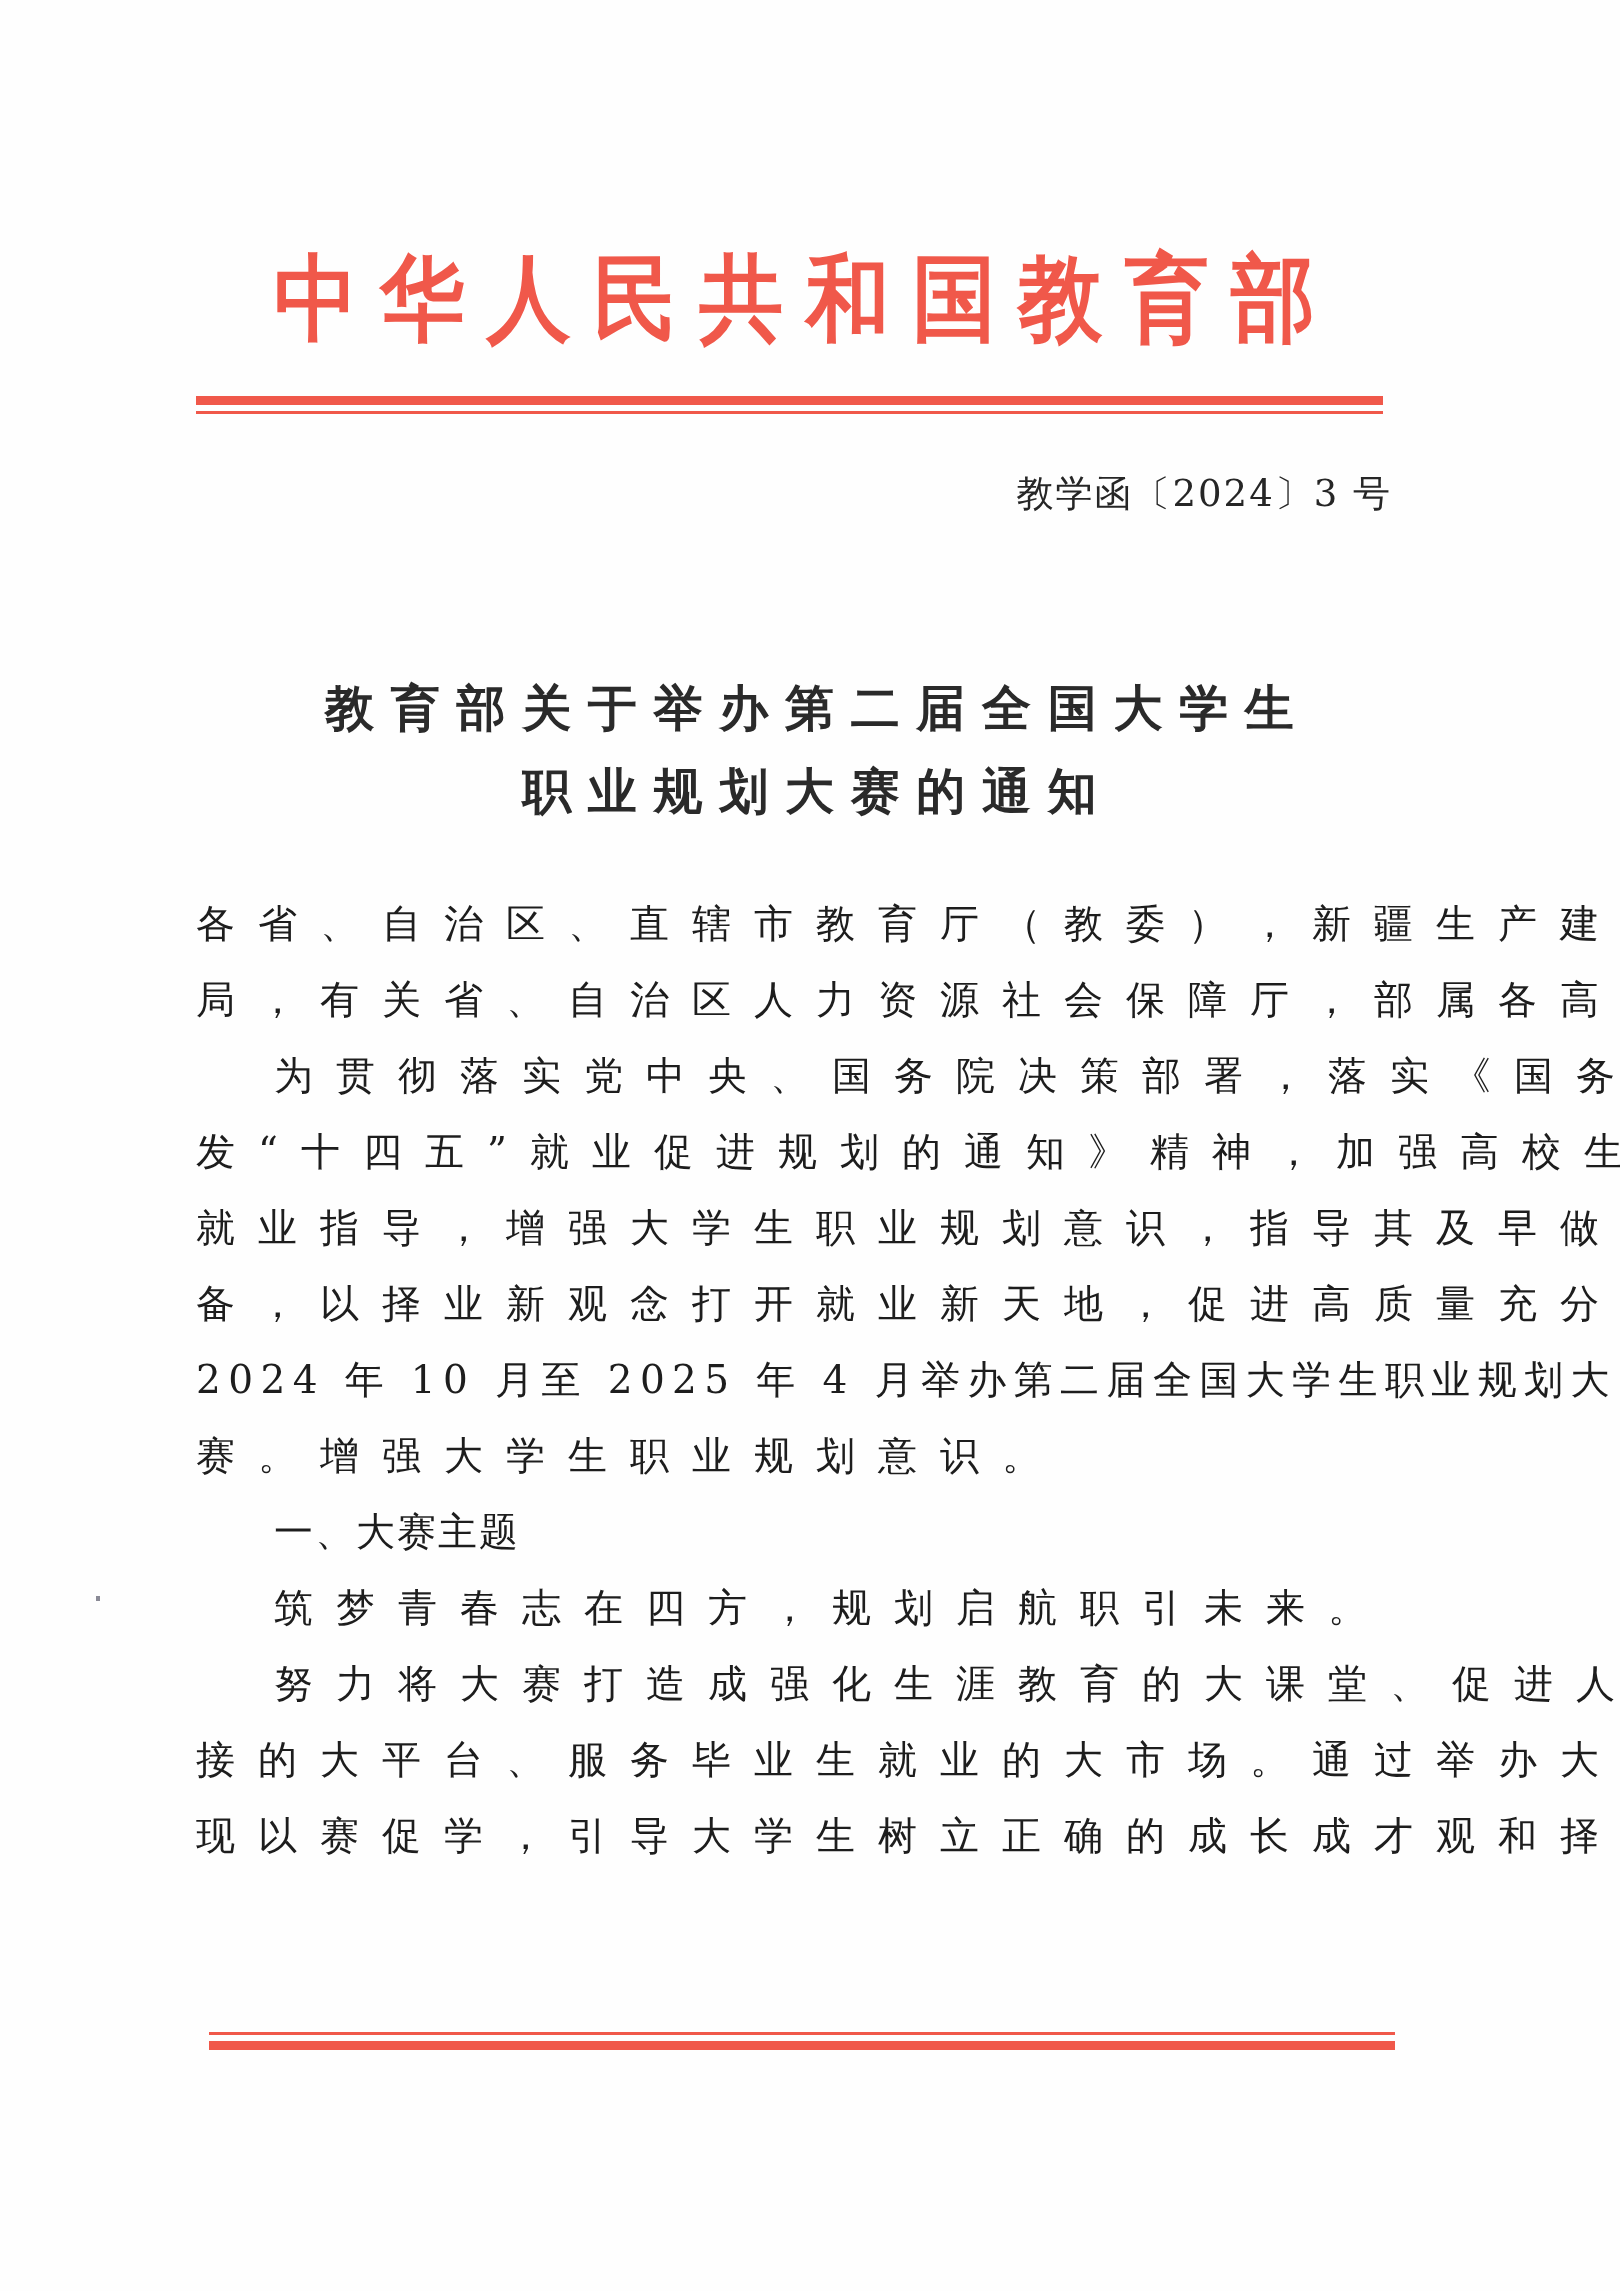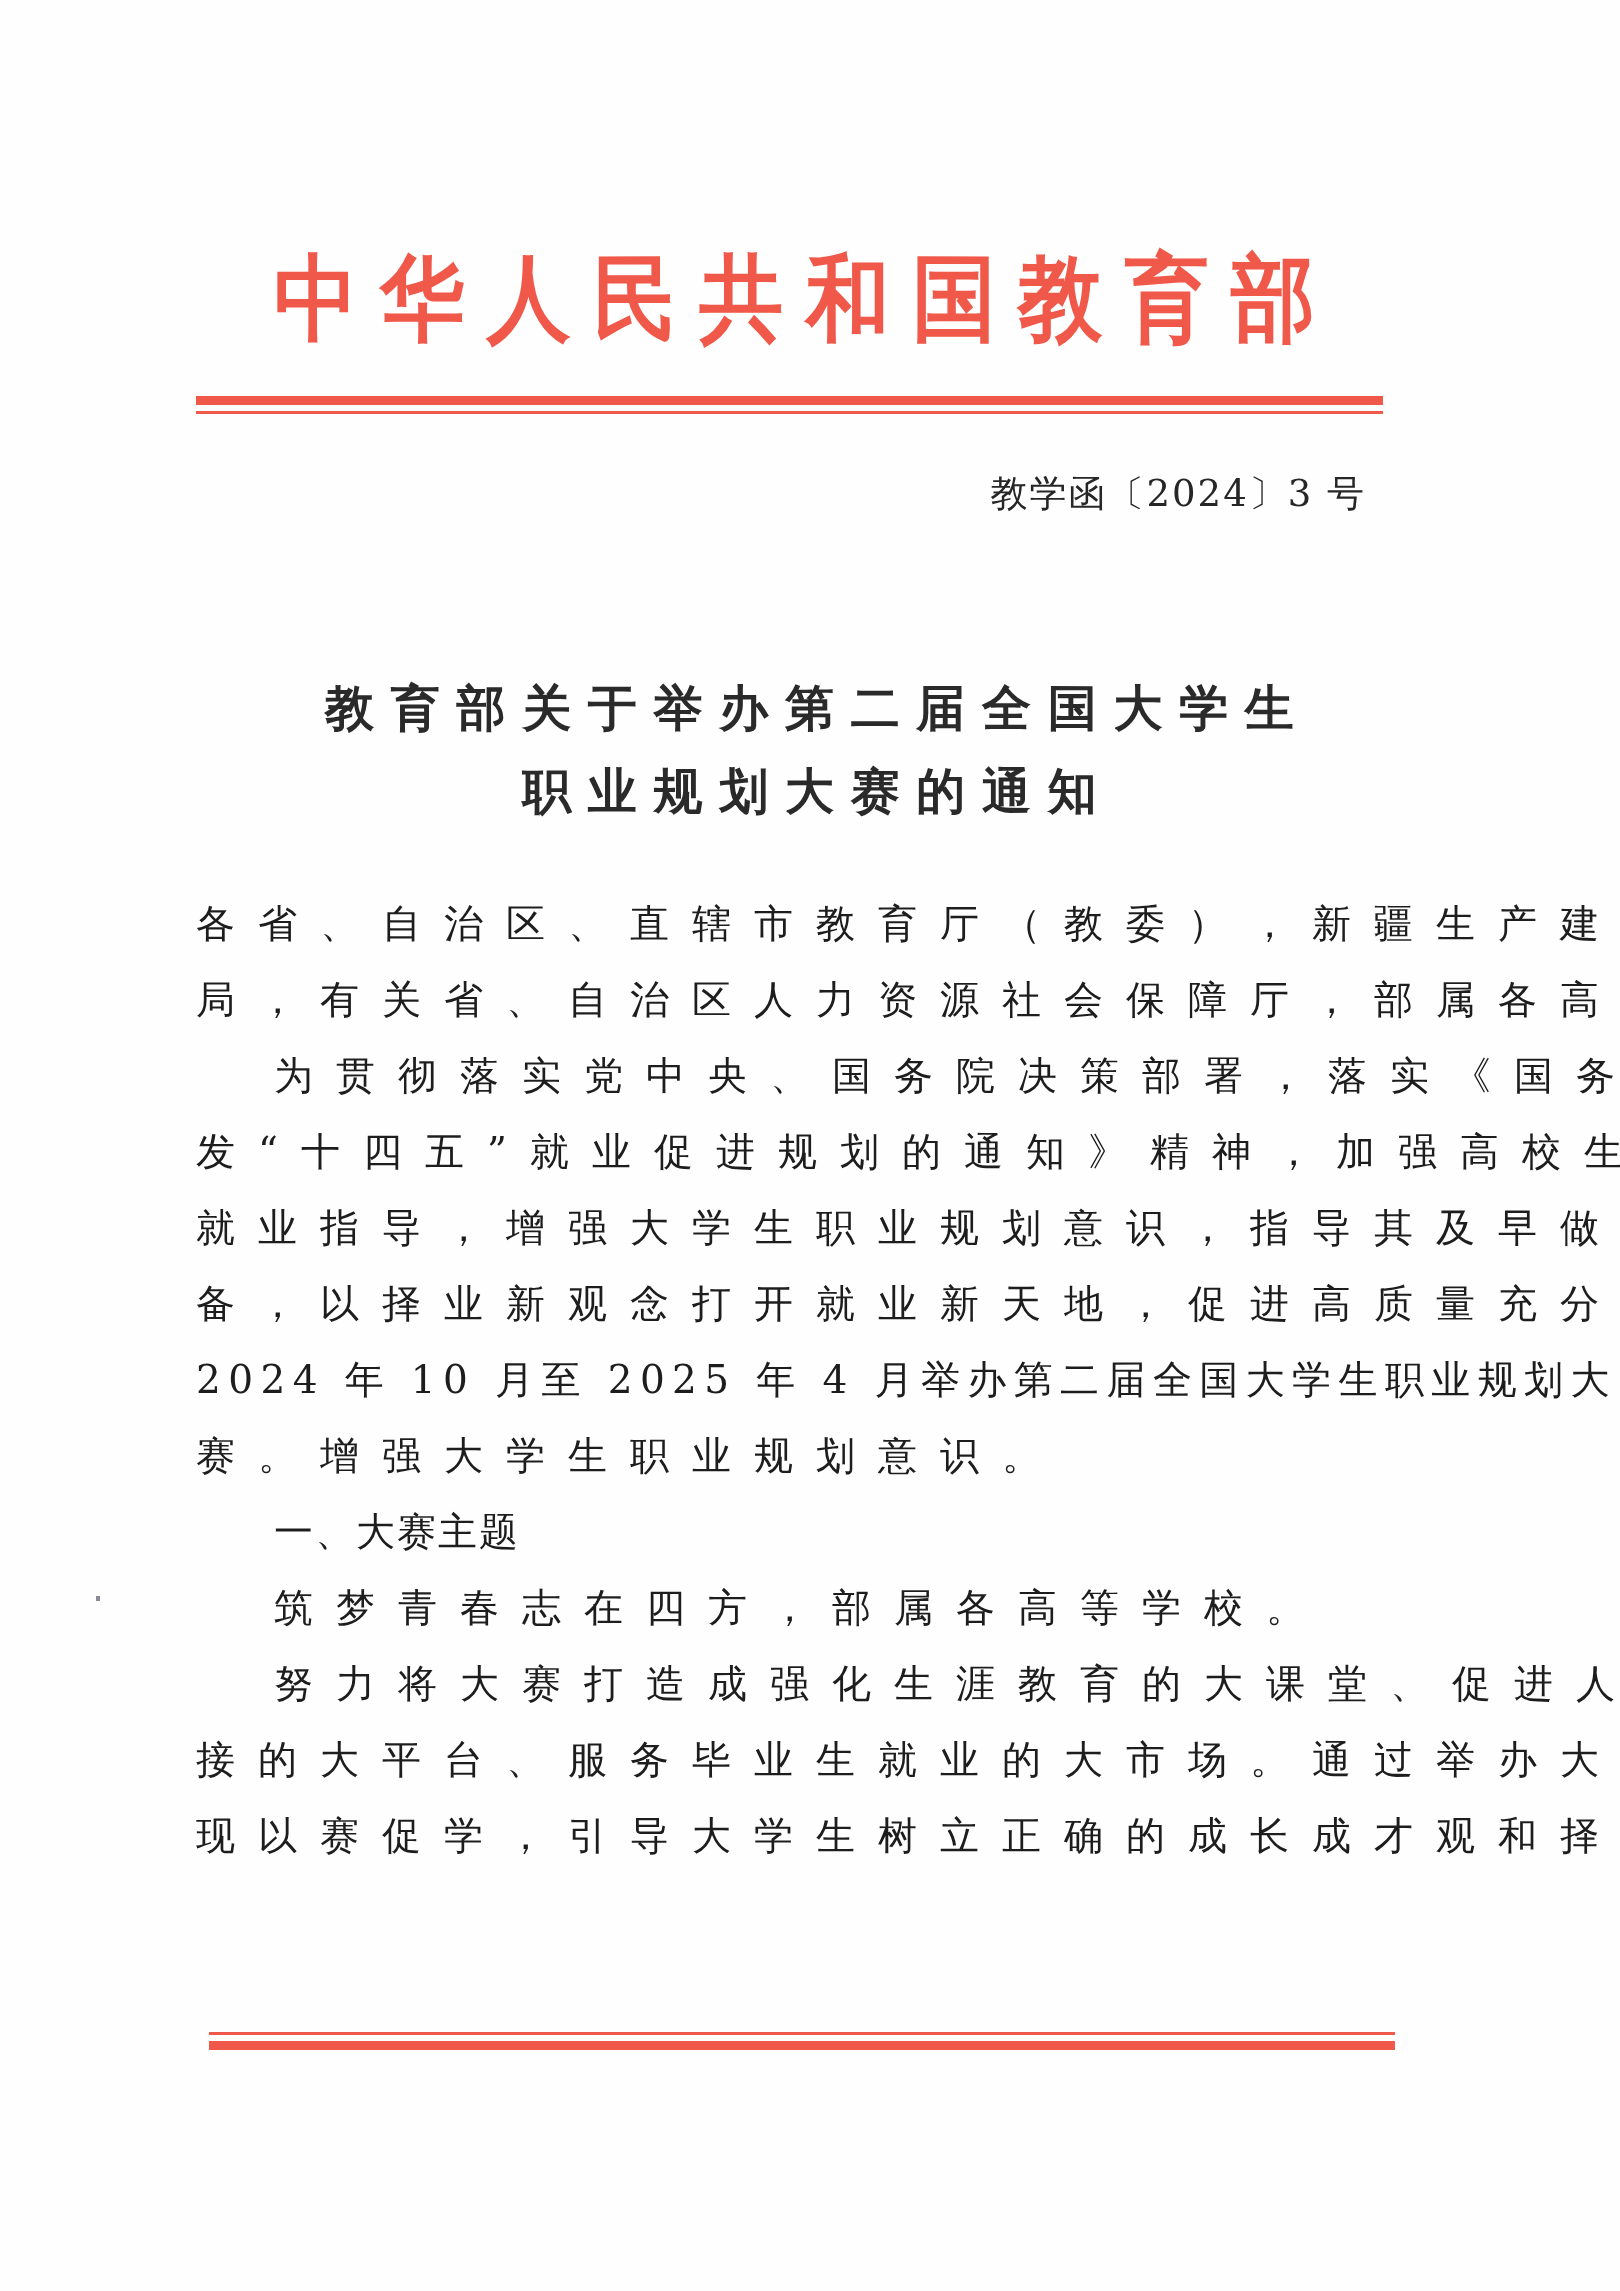--- a/index.html
+++ b/index.html
@@ -47,21 +47,21 @@
       position: absolute;
       background: #f0584a;
     }
     .rule-top-thick { left: 196px; top: 396px; width: 1187px; height: 8.8px; }
     .rule-top-thin  { left: 196px; top: 411px; width: 1187px; height: 2.9px; }
     .rule-bot-thin  { left: 209px; top: 2032px; width: 1186px; height: 2.9px; }
     .rule-bot-thick { left: 209px; top: 2041px; width: 1186px; height: 8.8px; }
 
     .doc-number {
       position: absolute;
-      right: 254px;
+      right: 228px;
       top: 469px;
       font-size: 37px;
       letter-spacing: 2px;
       color: #262626;
       white-space: pre;
     }
 
     .title {
       position: absolute;
       left: 0;
@@ -138,21 +138,21 @@
     <div class="line">局，有关省、自治区人力资源社会保障厅，部属各高等学校、部</div>
 
     <div class="line indent">为贯彻落实党中央、国务院决策部署，落实《国务院关于印</div>
     <div class="line">发“十四五”就业促进规划的通知》精神，加强高校生涯教育和</div>
     <div class="line">就业指导，增强大学生职业规划意识，指导其及早做好就业准</div>
     <div class="line">备，以择业新观念打开就业新天地，促进高质量充分就业，定于</div>
     <div class="line numeric">2024 年 10 月至 2025 年 4 月举办第二届全国大学生职业规划大</div>
     <div class="line">赛。增强大学生职业规划意识。</div>
 
     <div class="line heading">一、大赛主题</div>
-    <div class="line indent">筑梦青春志在四方，部属各高等学校。</div>
+    <div class="line indent">筑梦青春志在四方，规划启航职引未来。</div>
 
     <div class="line indent">努力将大赛打造成强化生涯教育的大课堂、促进人才供需对</div>
     <div class="line">接的大平台、服务毕业生就业的大市场。通过举办大赛，更好实</div>
     <div class="line">现以赛促学，引导大学生树立正确的成长成才观和择业就业观，</div>
   </div>
 
   <div class="rule rule-bot-thin"></div>
   <div class="rule rule-bot-thick"></div>
 
   <div class="stray-mark"></div>

